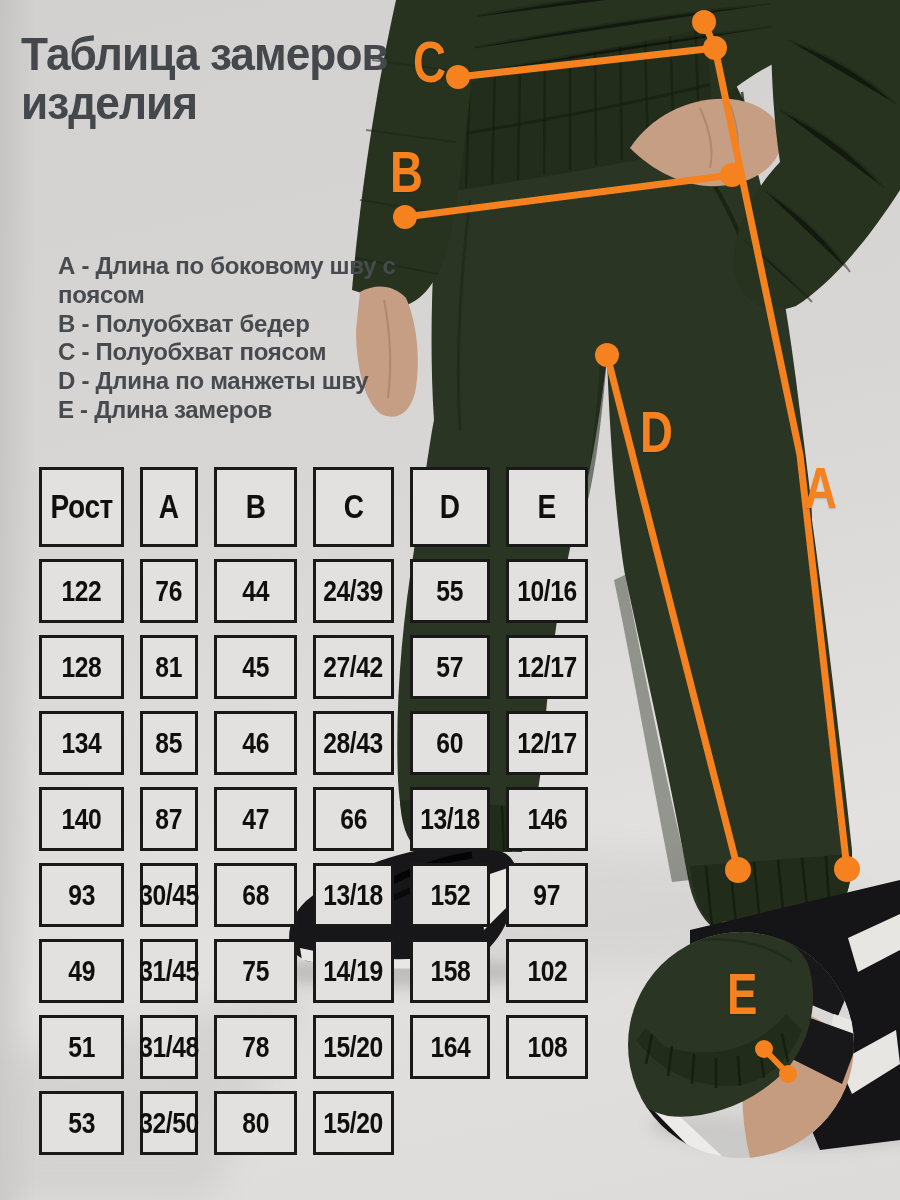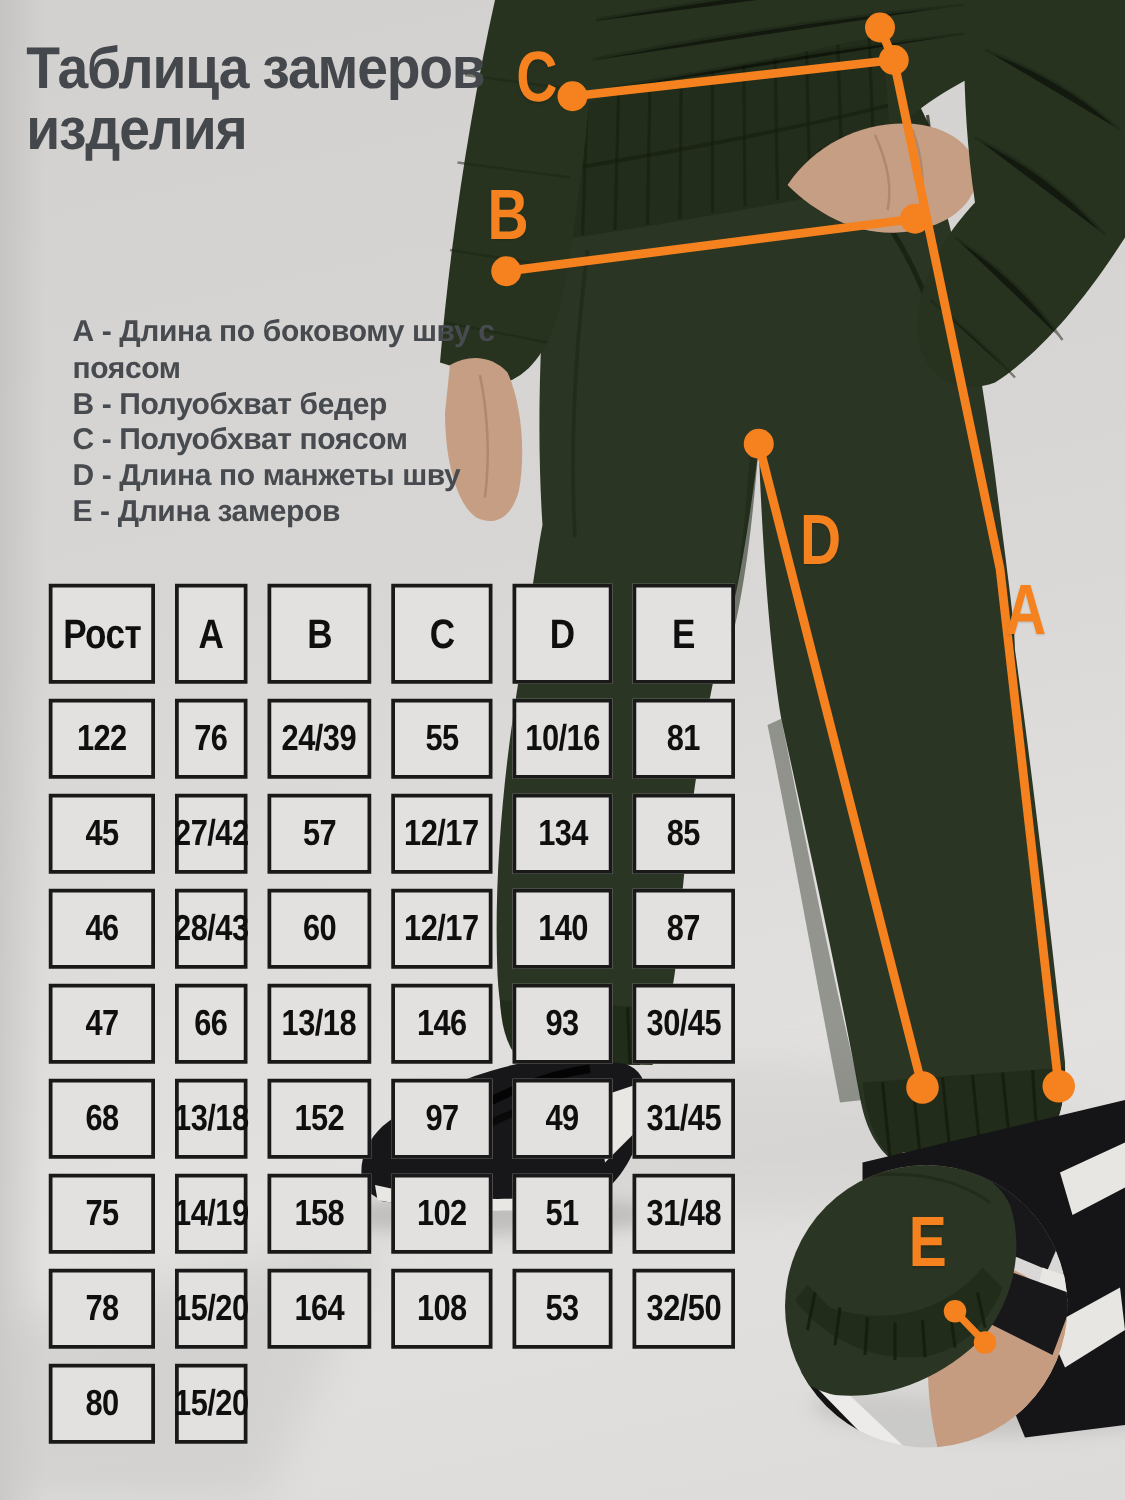--- a/index.html
+++ b/index.html
@@ -247,29 +247,35 @@
     <div class="cell header">
       <span>E</span>
     </div>
     <div class="cell">
       <span>122</span>
     </div>
     <div class="cell">
       <span>76</span>
     </div>
     <div class="cell">
+      <span>44</span>
+    </div>
+    <div class="cell">
       <span>24/39</span>
     </div>
     <div class="cell">
       <span>55</span>
     </div>
     <div class="cell">
       <span>10/16</span>
     </div>
     <div class="cell">
+      <span>128</span>
+    </div>
+    <div class="cell">
       <span>81</span>
     </div>
     <div class="cell">
       <span>45</span>
     </div>
     <div class="cell">
       <span>27/42</span>
     </div>
     <div class="cell">
       <span>57</span>

